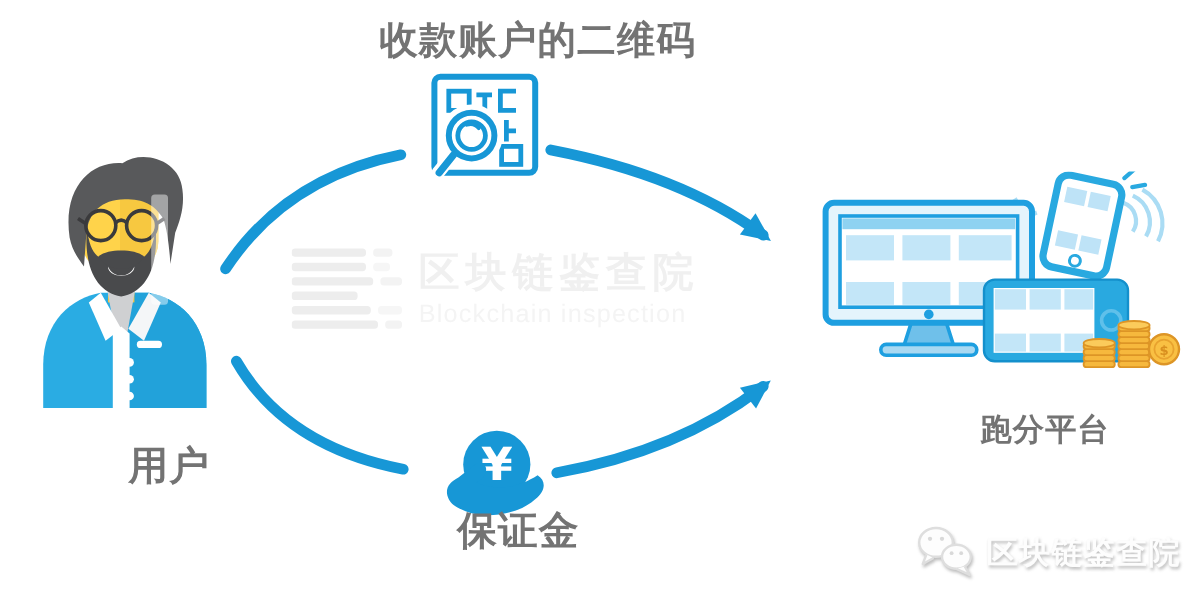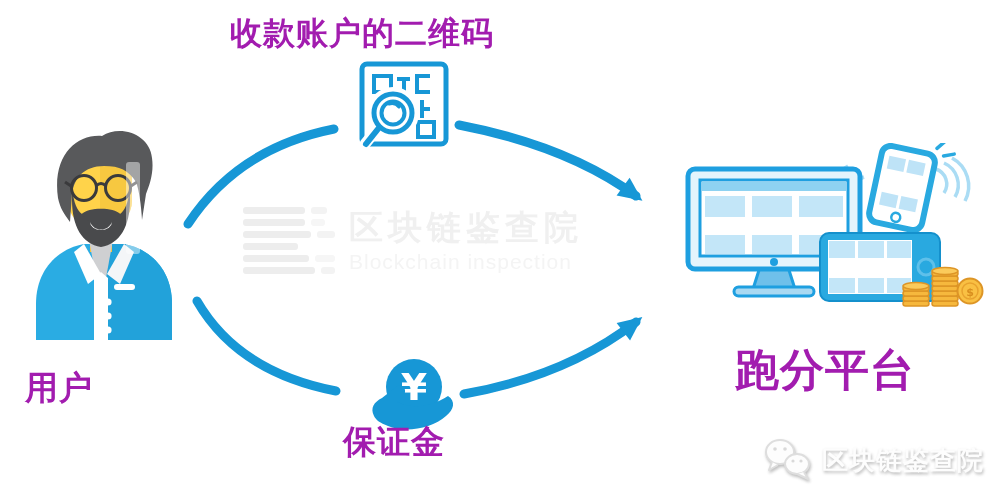--- a/index.html
+++ b/index.html
@@ -1,24 +1,24 @@
 <!DOCTYPE html>
 <html><head>
 <meta charset="utf-8">
 <style>
   html,body{margin:0;padding:0;background:#fff;}
   #canvas{position:relative;width:1000px;height:501px;background:#ffffff;overflow:hidden;
           font-family:"Liberation Sans","DejaVu Sans",sans-serif;}
   .abs{position:absolute;}
-  .node-label{position:absolute;color:#a21caf;font-weight:bold;text-align:left;
+  .node-label{position:absolute;color:#737373;font-weight:bold;text-align:right;
               font-size:33px;letter-spacing:1px;white-space:nowrap;}
   #title-label{left:230px;top:12px;width:350px;font-size:32px;}
   #user-label{left:25px;top:341px;width:150px;margin-top:25px;}
   #deposit-label{left:343px;top:420px;width:140px;}
-  #platform-label{left:735px;top:341px;width:190px;font-size:44px;}
+  #platform-label{left:735px;top:341px;width:190px;font-size:26px;}
   #arc-layer{left:0;top:0;}
   #qr-icon{left:350px;top:56px;}
   #avatar{left:28px;top:126px;}
   #deposit-icon{left:366px;top:358px;}
   #platform-art{left:678px;top:143px;}
   #watermark{left:243px;top:205px;display:flex;gap:14px;align-items:flex-start;}
   #watermark .wm-cn{color:#f0f0f0;font-size:34px;font-weight:bold;letter-spacing:5px;line-height:44px;}
   #watermark .wm-en{color:#f4f4f4;font-size:21px;letter-spacing:1px;line-height:26px;}
   #footer-brand{left:763px;top:436px;display:flex;align-items:center;gap:7px;
                 filter:drop-shadow(1px 2px 1.5px rgba(110,110,110,0.45));}

